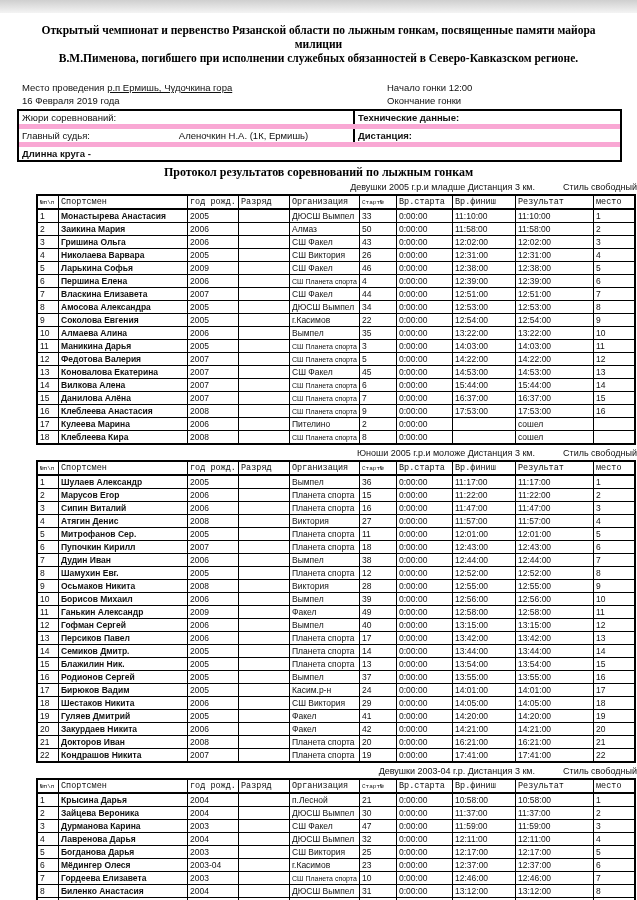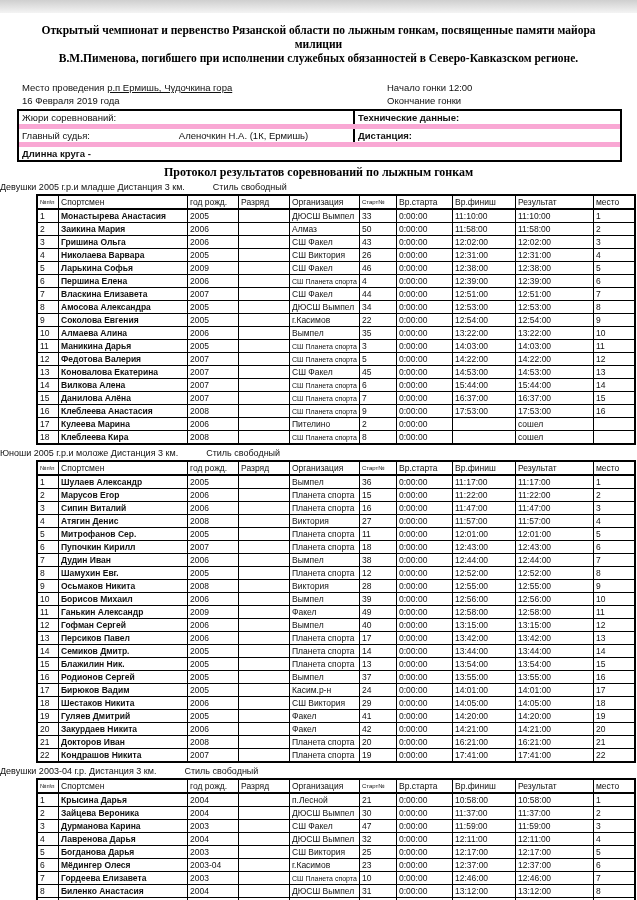--- a/index.html
+++ b/index.html
@@ -32,33 +32,33 @@
   .jury-left .lbl{flex:0 0 115px;}
   .jury-left .val{flex:1;text-align:center;}
   .jury-right{flex:1;padding:0 3px;height:13px;line-height:13px;font-weight:bold;}
 
   .protocol-title{
     font-family:"Liberation Serif",serif;font-weight:bold;font-size:12px;
     text-align:center;margin-top:3px;color:#000;
   }
 
   
-  .section-title{font-size:9px;text-align:left;margin-top:2px;line-height:11px;}
+  .section-title{font-size:9px;text-align:right;margin-top:2px;line-height:11px;}
   .section-title .style-part{margin-left:28px;}
 
   table.results{
     border-collapse:collapse;table-layout:fixed;
     margin:1px 0 3px 36px;width:567px;
     font-size:8.5px;border:2px solid #000;
   }
   table.results th,table.results td{
     border:1px solid #000;padding:0 2px;height:12px;line-height:11px;
     text-align:left;vertical-align:middle;overflow:hidden;white-space:nowrap;
   }
-  table.results thead th{font-weight:normal;border-bottom:2px solid #000;}
+  table.results thead th{font-weight:normal;border-bottom:2px solid #000;font-family:Liberation Mono, monospace;}
   th.c0{font-size:6px;}
   th.c5{font-size:6px;}
   td.fit{font-size:7px;}
   .c0{width:16px;}
   .c1{width:124px;font-weight:bold;}
   .c2{width:46px;}
   .c3{width:46px;}
   .c4{width:65px;}
   .c5{width:32px;}
   .c6{width:51px;}

